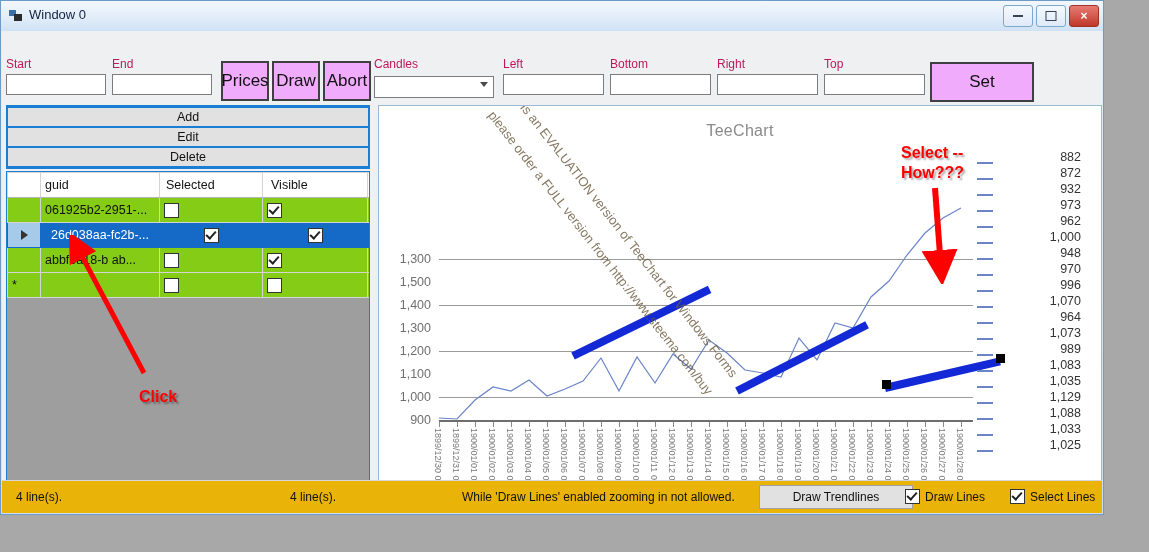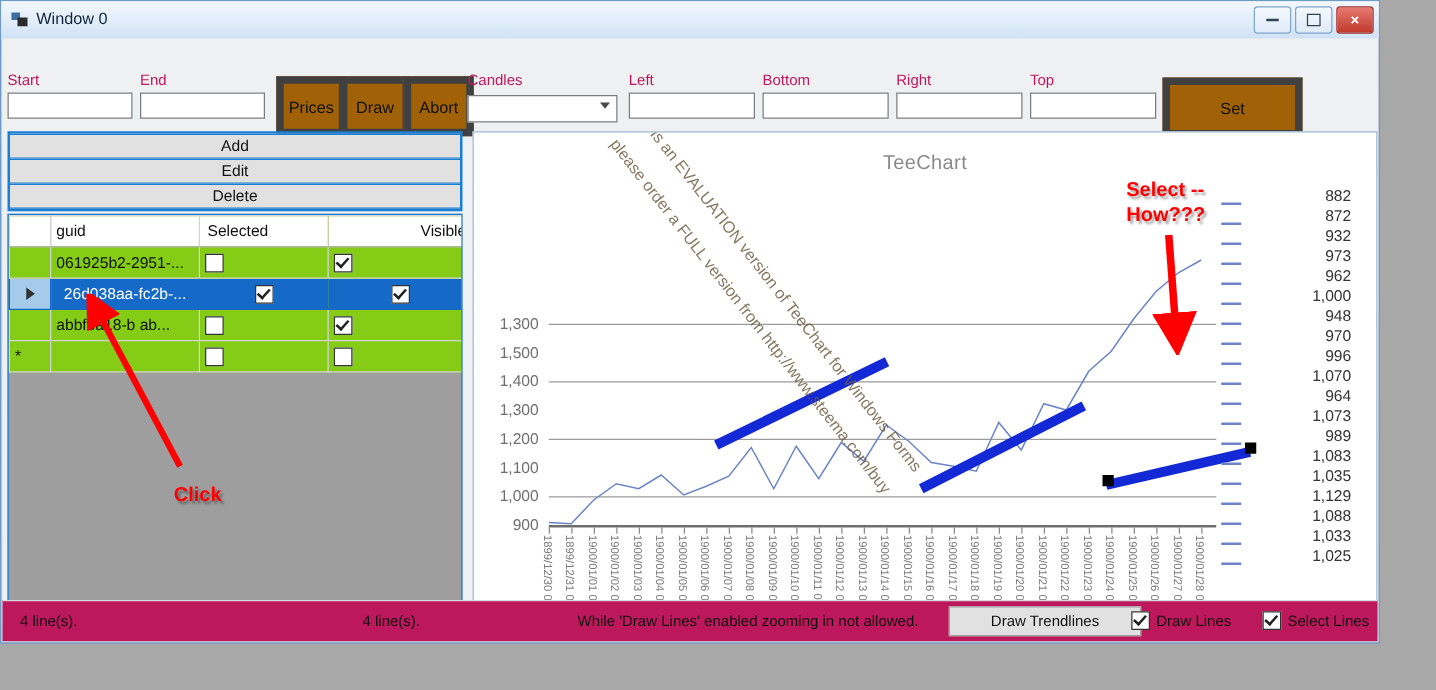--- a/index.html
+++ b/index.html
@@ -25,22 +25,22 @@
   .wb .max{width:9px;height:8px;border:1.5px solid #345;display:block;}
 
   .client{position:absolute;left:1px;top:30px;right:1px;bottom:1px;background:#eef0f2;}
 
   
   .toolbar{position:absolute;left:0;top:0;right:0;height:70px;background:#eef0f2;}
   .fld{position:absolute;}
   .fld label{display:block;font-size:12px;color:#be185d;margin-bottom:3px;}
   .fld input{display:block;border:1px solid #7c7c7c;background:#fff;height:21px;
     box-sizing:border-box;font-size:12px;padding:0 3px;font-family:"Liberation Sans",sans-serif;}
-  .btn{position:absolute;background:#a16207;border:6px solid #404040;
-    font-size:13px;color:#111;display:flex;align-items:center;justify-content:center;
+  .btn{position:absolute;background:#f0abfc;border:2px solid #404040;
+    font-size:17px;color:#111;display:flex;align-items:center;justify-content:center;
     font-family:"Liberation Sans",sans-serif;cursor:default;}
   .combo{position:absolute;border:1px solid #7c7c7c;background:#fff;height:22px;box-sizing:border-box;}
   .combo .arr{position:absolute;right:5px;top:5px;width:0;height:0;
     border-left:4px solid transparent;border-right:4px solid transparent;border-top:5px solid #4a4a4a;}
 
   
   .leftpanel{position:absolute;left:4px;top:74px;width:364px;height:404px;}
   .btnstack{border:2px solid #1a7fd4;border-top:2px solid #1a7fd4;}
   .stackbtn{height:20px;background:#e1e1e1;border:1px solid #1a7fd4;border-left:none;border-right:none;
     display:flex;align-items:center;justify-content:center;font-size:12.5px;color:#111;box-sizing:border-box;}
@@ -88,21 +88,21 @@
   .legrow .val{flex:1;text-align:right;padding-right:16px;}
   .wm{position:absolute;color:#6b5a3e;font-size:13px;white-space:nowrap;opacity:.82;}
   .trend{position:absolute;height:8px;background:#1329d6;transform-origin:left center;}
   .handle{position:absolute;width:9px;height:9px;background:#000;}
 
   
   .anno{position:absolute;color:#ff0000;font-weight:bold;font-size:16px;
     text-shadow:2px 2px 2px rgba(0,0,0,.35);line-height:1.15;}
 
   
-  .status{position:absolute;left:0;bottom:0;right:0;height:32px;background:#be185d;
+  .status{position:absolute;left:0;bottom:0;right:0;height:32px;background:#eab308;
     border-top:1px solid #d5d7da;}
   .st{position:absolute;font-size:12px;color:#111;top:9px;}
   .stbtn{position:absolute;top:4px;height:22px;background:#e1e1e1;border:1px solid #a0a0a0;
     font-size:12px;display:flex;align-items:center;justify-content:center;padding:0 12px;color:#111;}
   .stchk{position:absolute;top:8px;display:flex;align-items:center;font-size:12px;color:#111;gap:5px;}
 </style>
 </head>
 <body>
 
 <div class="app">
@@ -180,21 +180,21 @@
        <div class="stackbtn">Delete</div>
      </div>
 
      <div class="grid">
        <table class="dg">
          <thead>
                 <tr>
            <th class="c-sel"></th>
            <th class="c-guid">guid</th>
            <th class="c-chk" style="text-align:left;padding-left:6px;">Selected</th>
-           <th class="c-chk" style="text-align:right;padding-left:18px;">Visible</th>
+           <th class="c-chk" style="text-align:left;padding-left:8px;">Visible</th>
            <th class="c-desc">Des</th>
          </tr>
               </thead>
          <tbody>
            <tr>
              <td class="c-sel"></td>
              <td class="c-guid">061925b2-2951-...</td>
              <td class="c-chk"><span class="cbx"></span></td>
              <td class="c-chk"><span class="cbx on"></span></td>
              <td class="c-desc">Dra</td>

